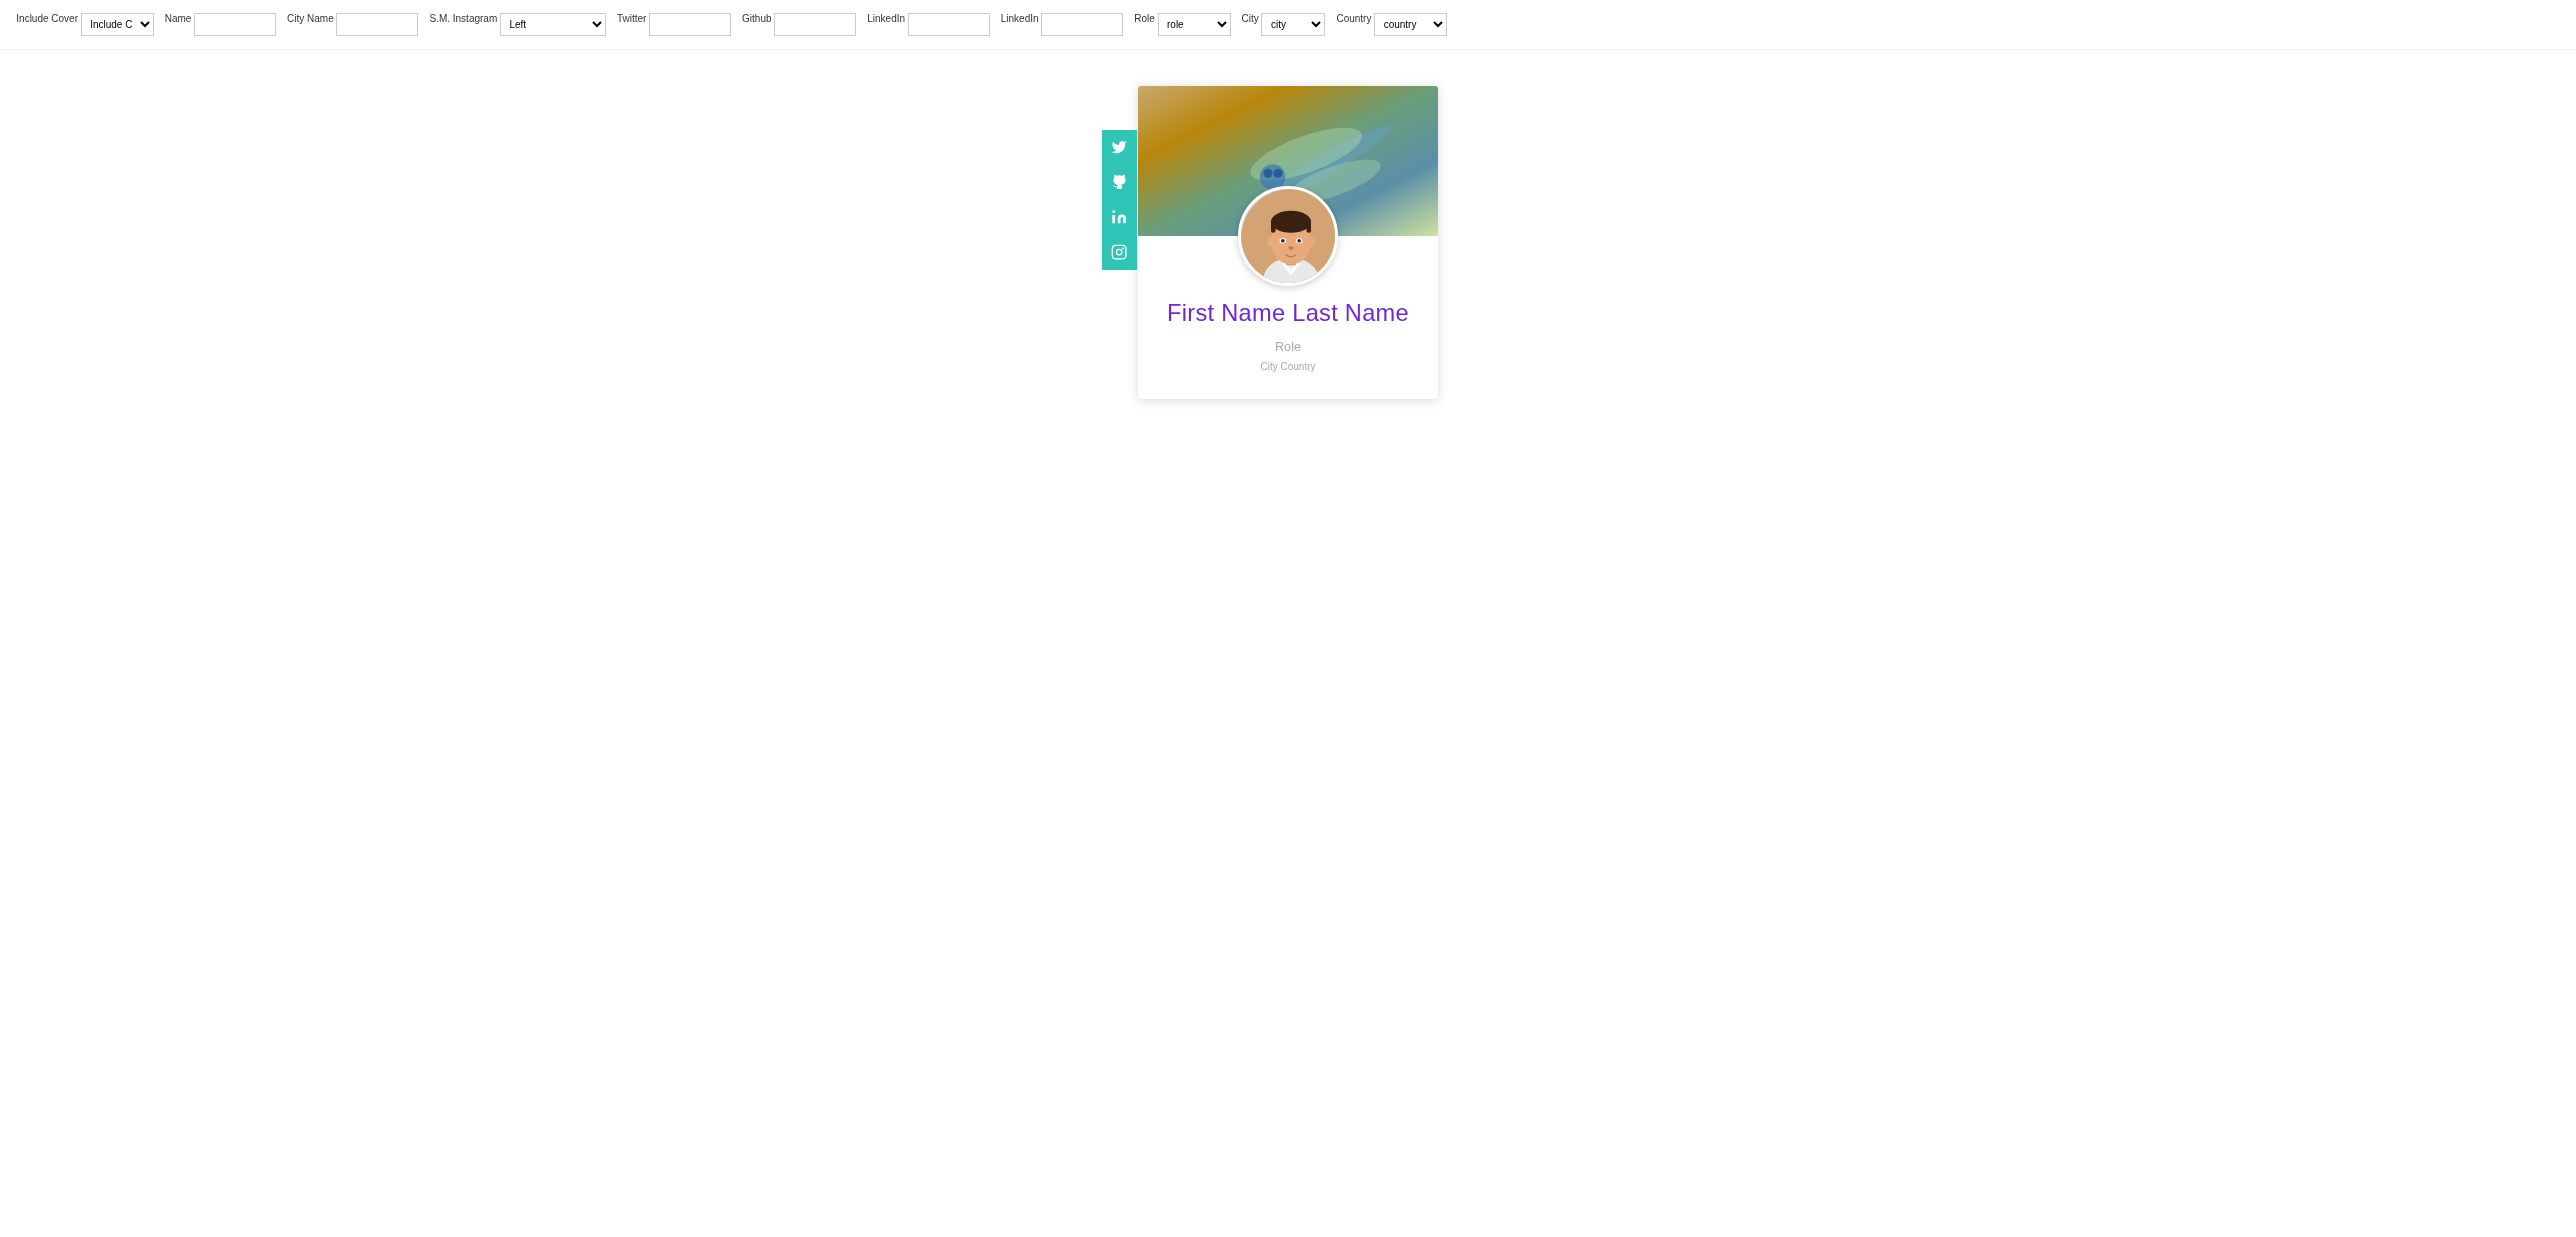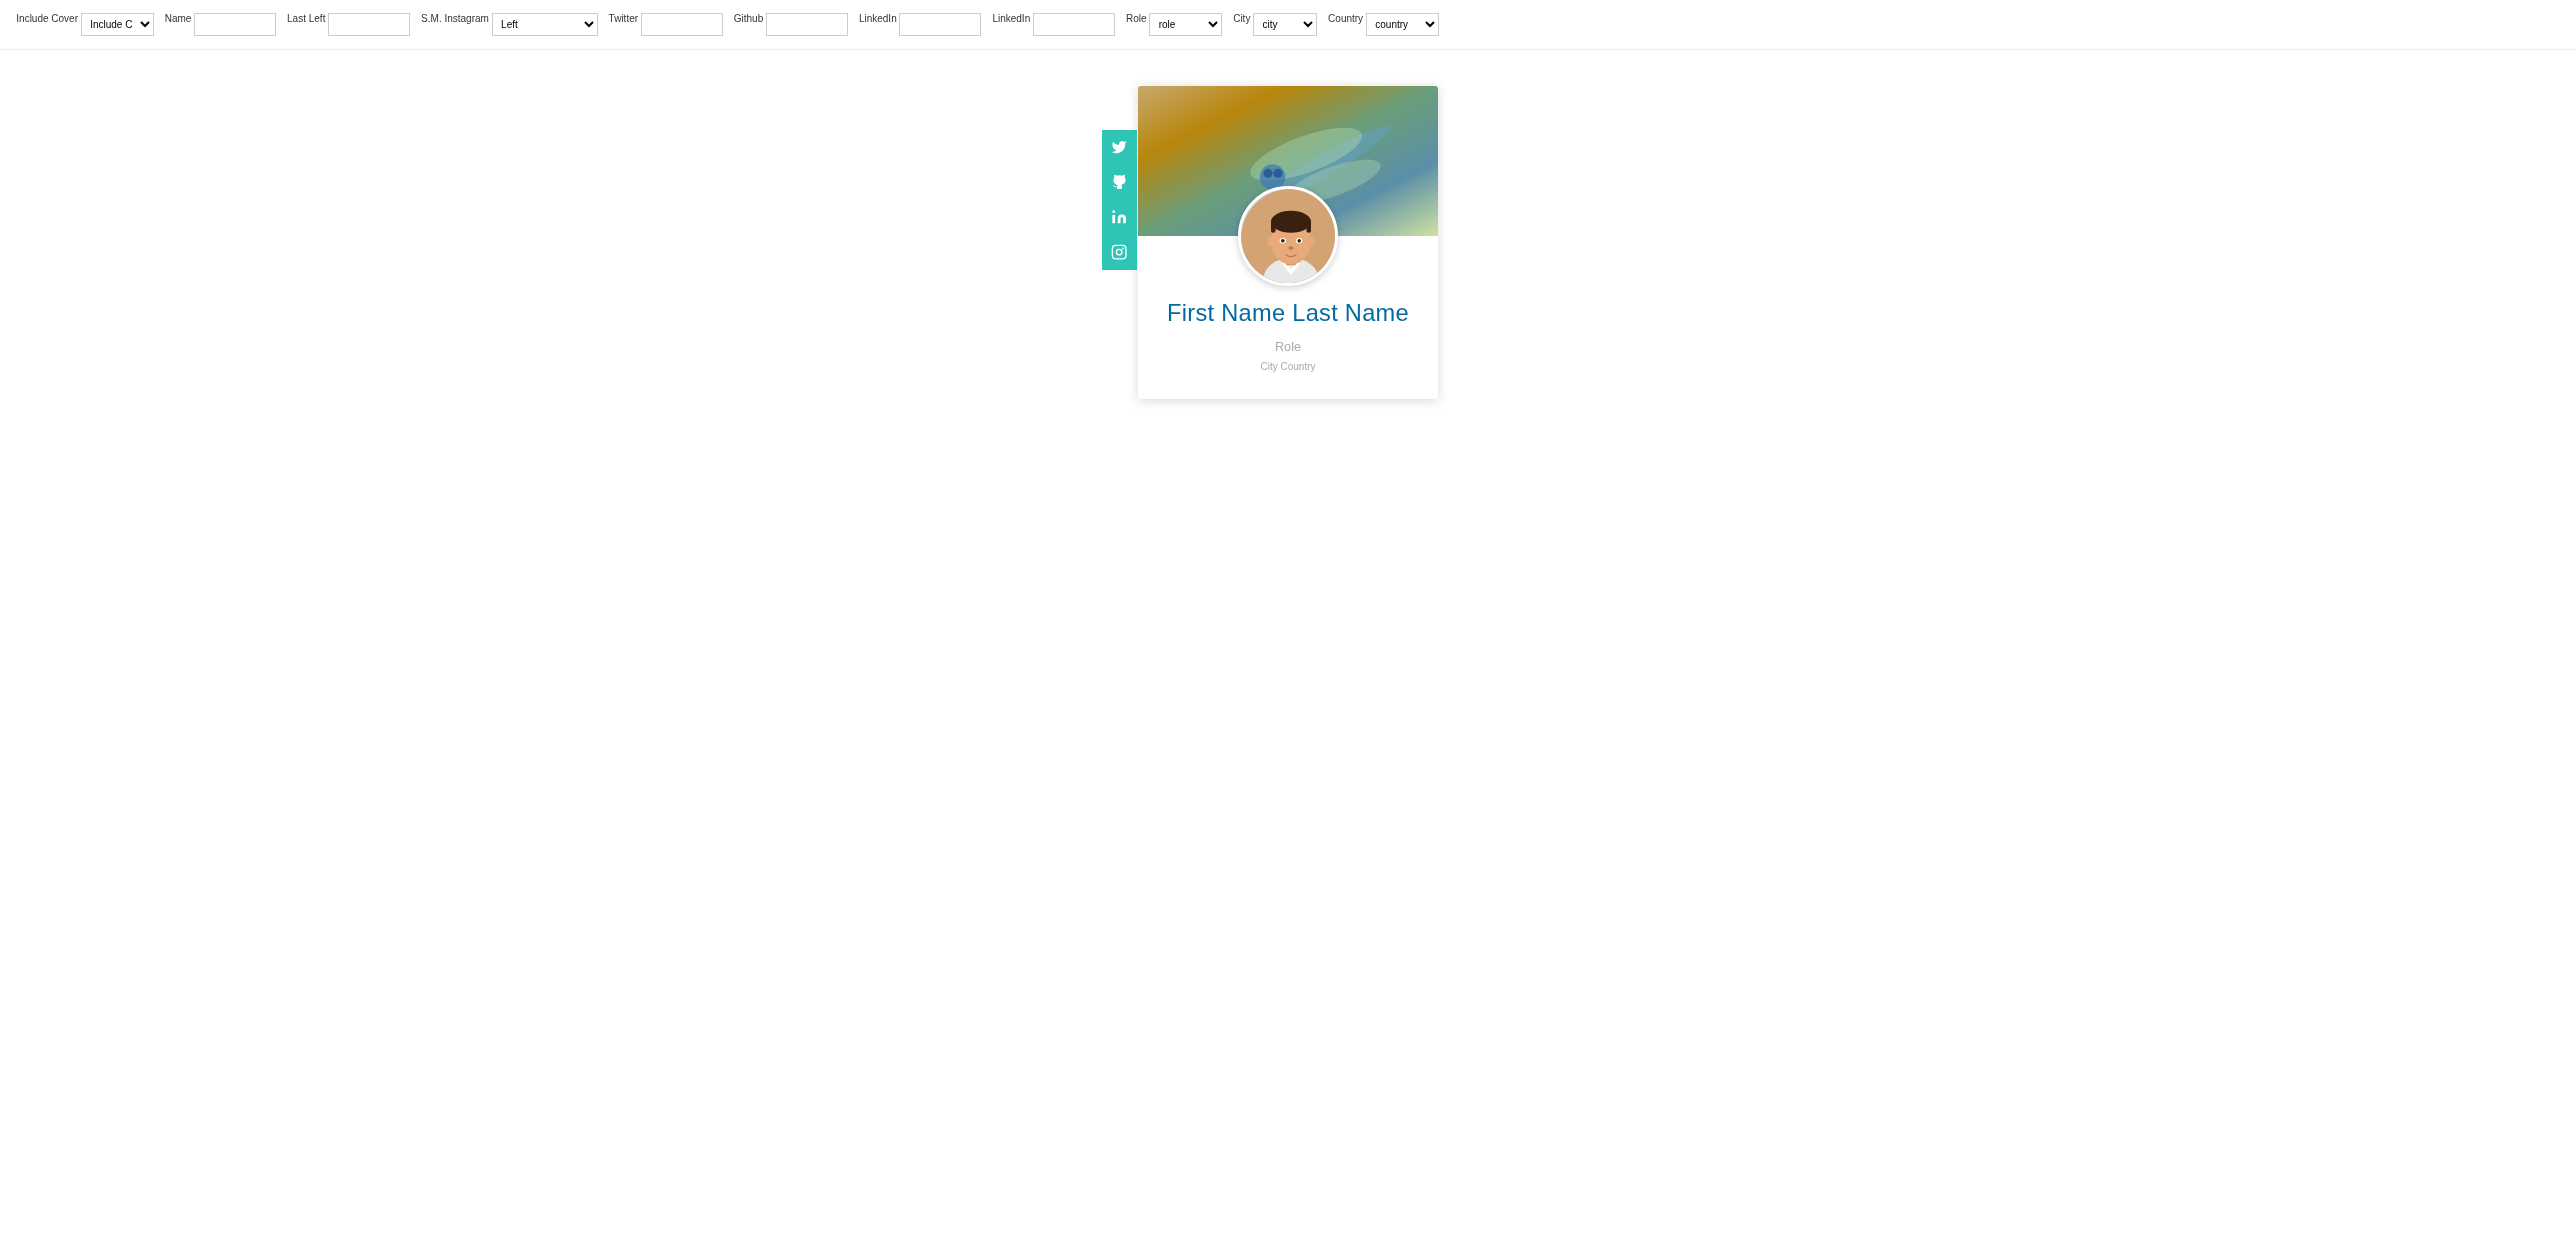--- a/index.html
+++ b/index.html
@@ -122,21 +122,21 @@
     }
 
     .card-body {
       padding: 14.5px 18px 27px;
       text-align: center;
     }
 
     .card-name {
       font-size: 23.6px;
       font-weight: 300;
-      color: #0369a1;
+      color: #6d28d9;
       margin-bottom: 12.7px;
       letter-spacing: 0.3px;
     }
 
     .card-role {
       font-size: 12.7px;
       color: #aaa;
       margin-bottom: 7.3px;
     }
 
@@ -155,21 +155,21 @@
       <option>Include Cover</option>
     </select>
   </div>
 
   <div class="toolbar-field">
     <label>Name</label>
     <input type="text" style="">
   </div>
 
   <div class="toolbar-field">
-    <label>Last Left</label>
+    <label>City Name</label>
     <input type="text" style="">
   </div>
 
   <div class="toolbar-field">
     <label>S.M. Instagram</label>
     <select class="wide">
       <option>Left</option>
       <option>Right</option>
       <option>Top</option>
       <option>Bottom</option>

